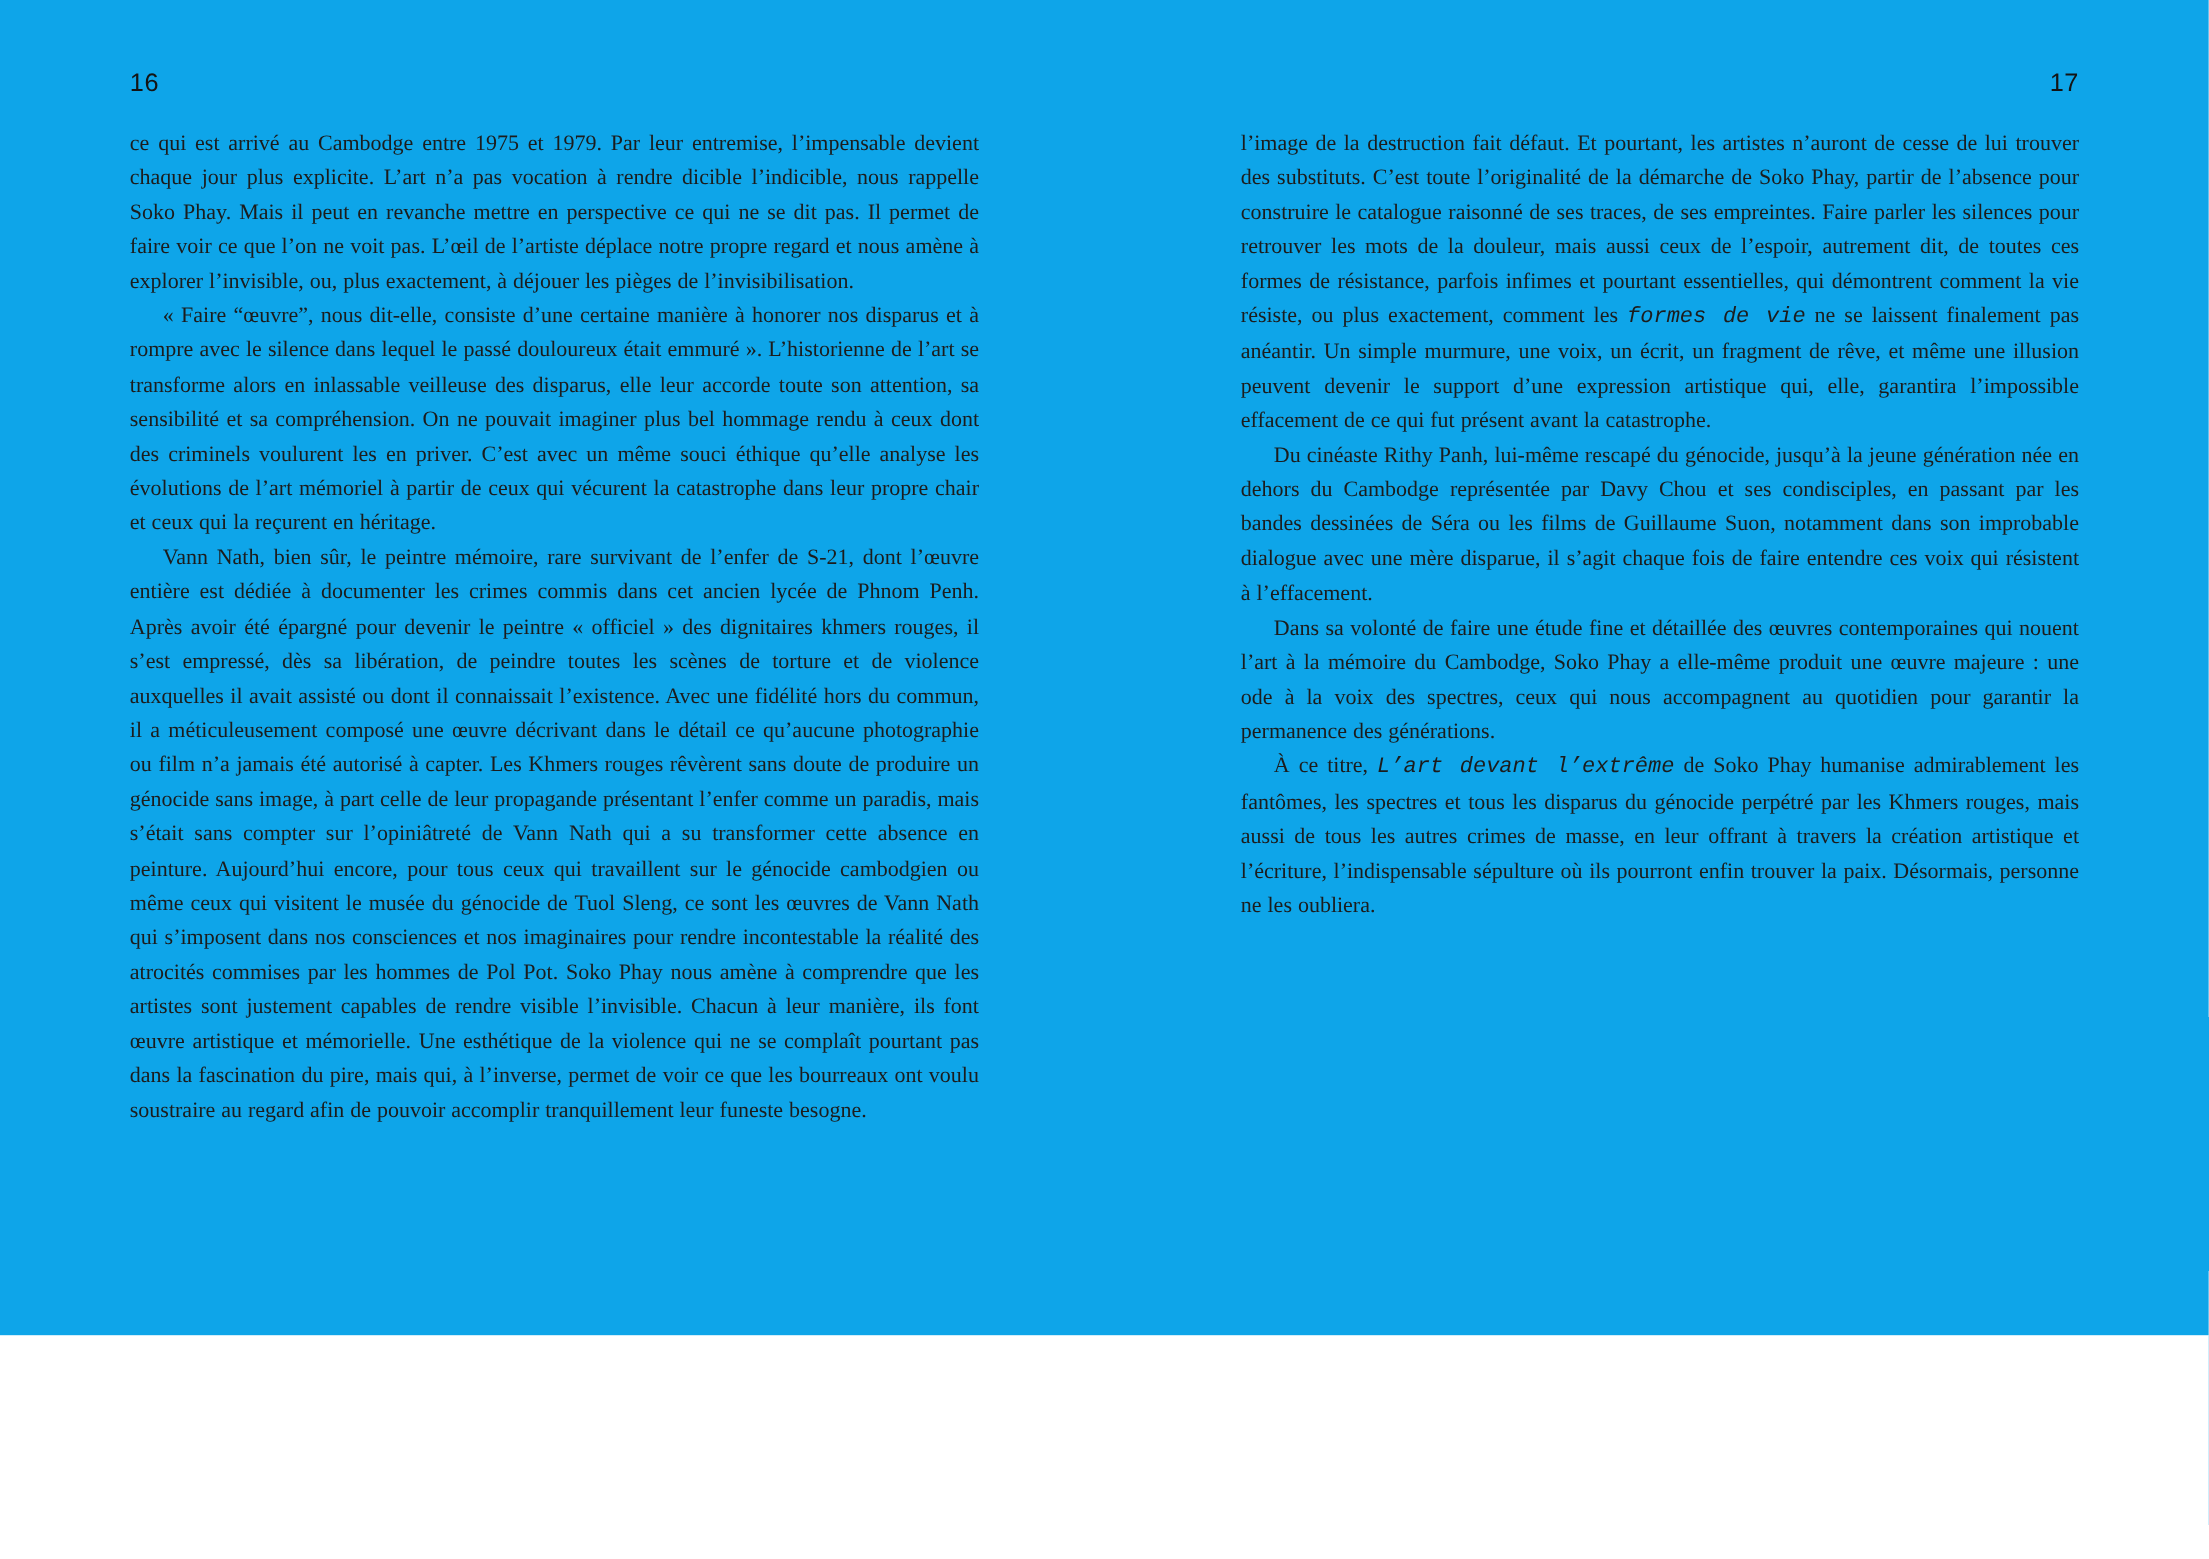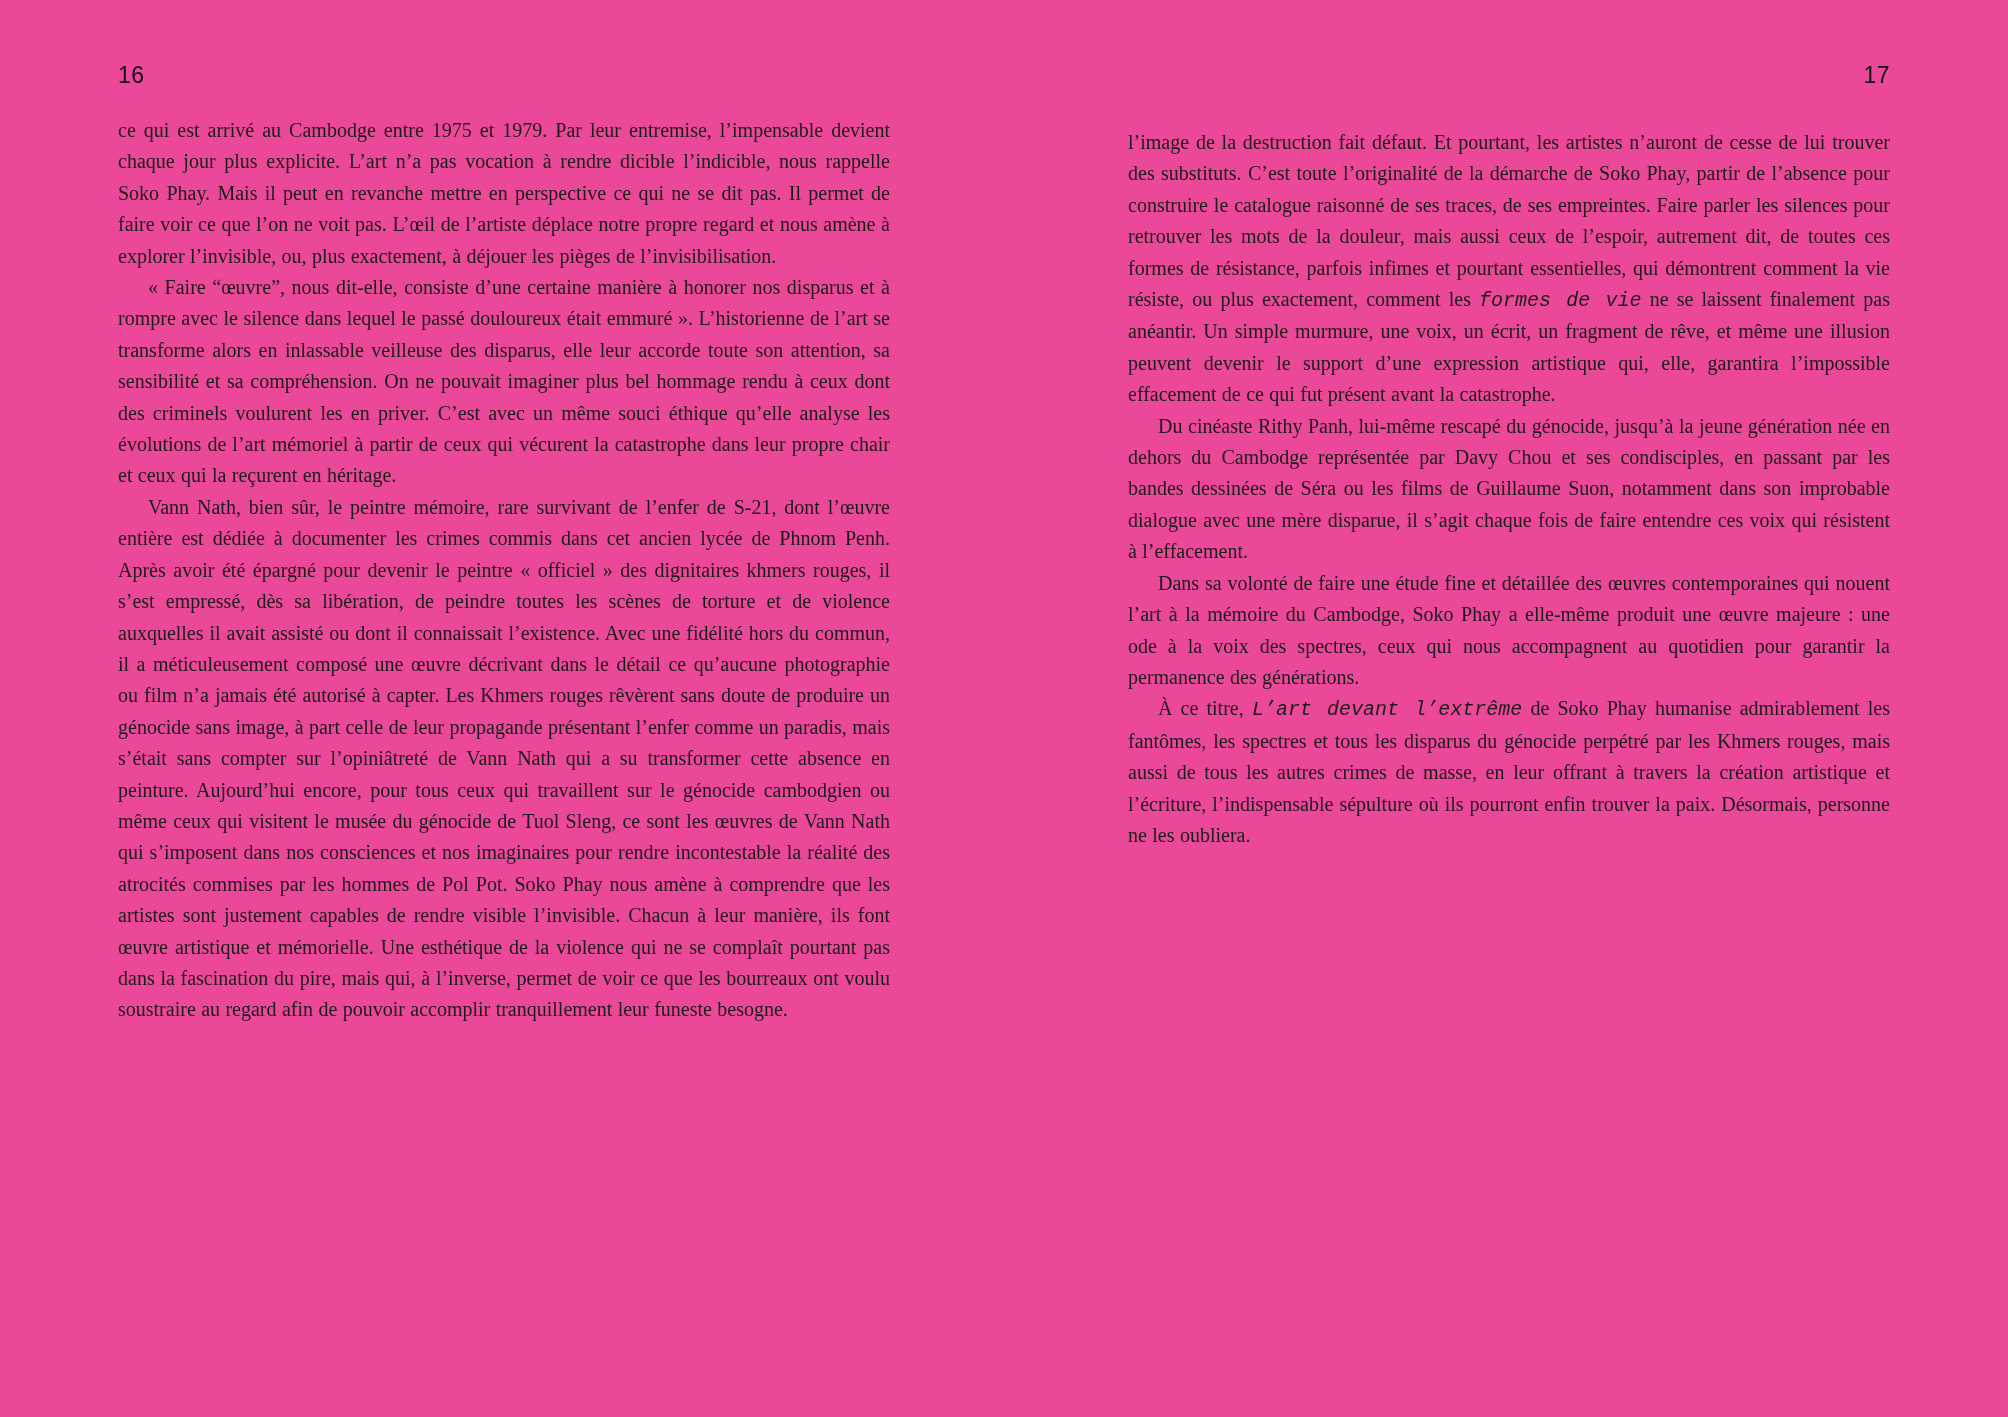--- a/index.html
+++ b/index.html
@@ -4,35 +4,35 @@
 <title>Book spread — pages 16–17</title>
 <style>
   html, body {
     margin: 0;
     padding: 0;
     background: #ffffff;
   }
   .spread {
     position: relative;
     width: 2008px;
-    height: 1417px;
-    background: #ec4899;
+    height: 1214px;
+    background: #0ea5e9;
     display: flex;
     overflow: hidden;
     font-family: "Liberation Serif", serif;
     color: #1c1c1c;
   }
   .page {
     position: relative;
     width: 1004px;
     height: 100%;
     box-sizing: border-box;
   }
   .page-left  { padding: 0 114px 0 118px; }
-  .page-right { padding: 12px 118px 0 124px; }
+  .page-right { padding: 0 118px 0 124px; }
 
   .page-number {
     position: absolute;
     top: 64px;
     font-family: "Liberation Sans", sans-serif;
     font-size: 23px;
     line-height: 1;
     color: #141414;
     letter-spacing: 0.5px;
   }

